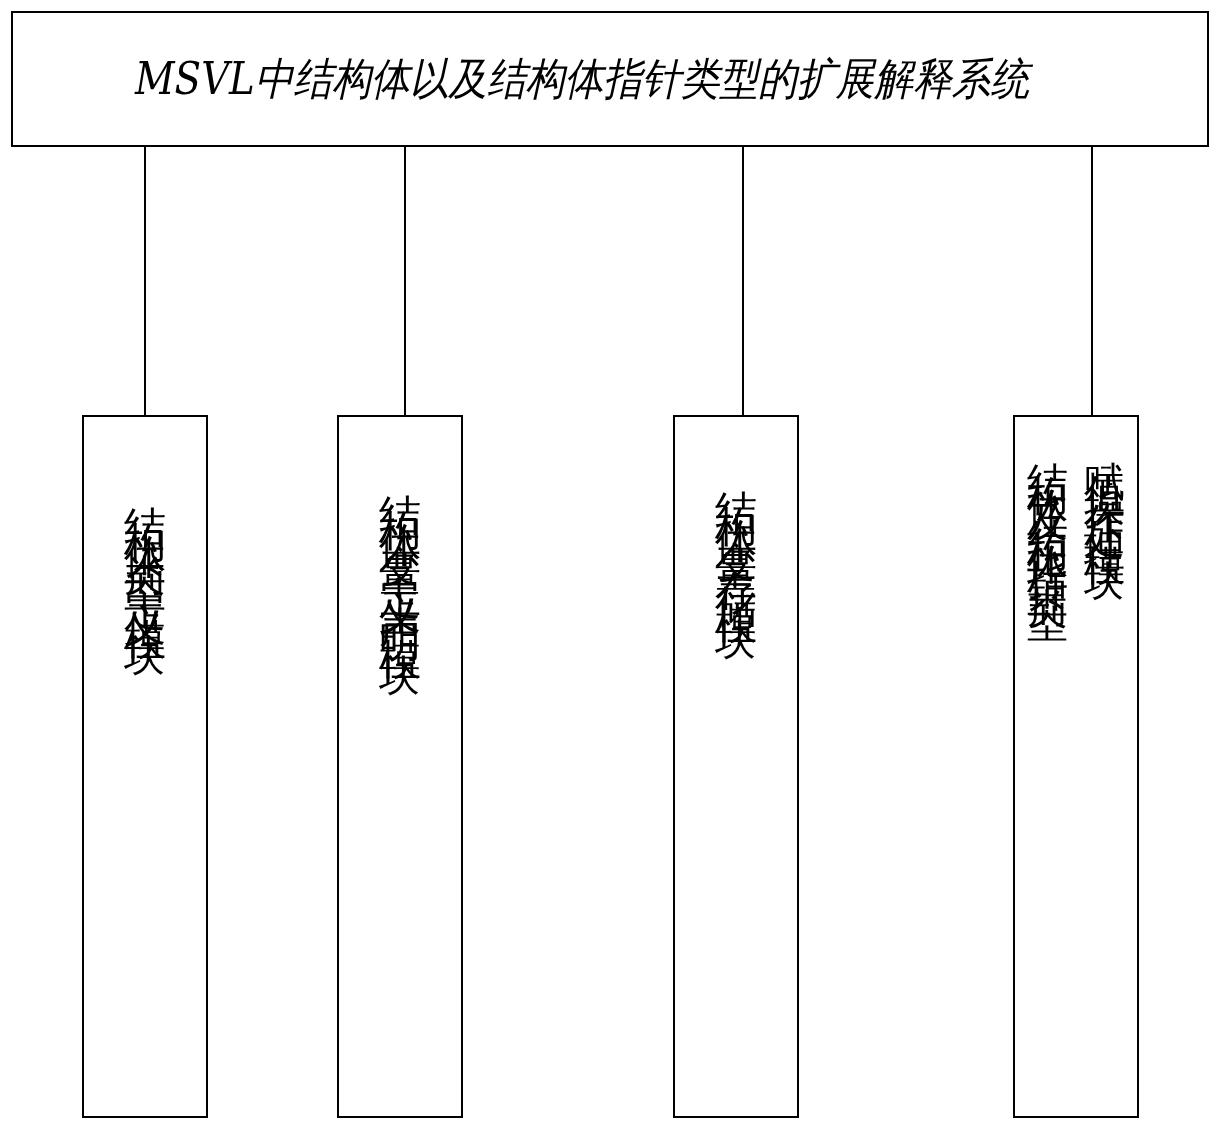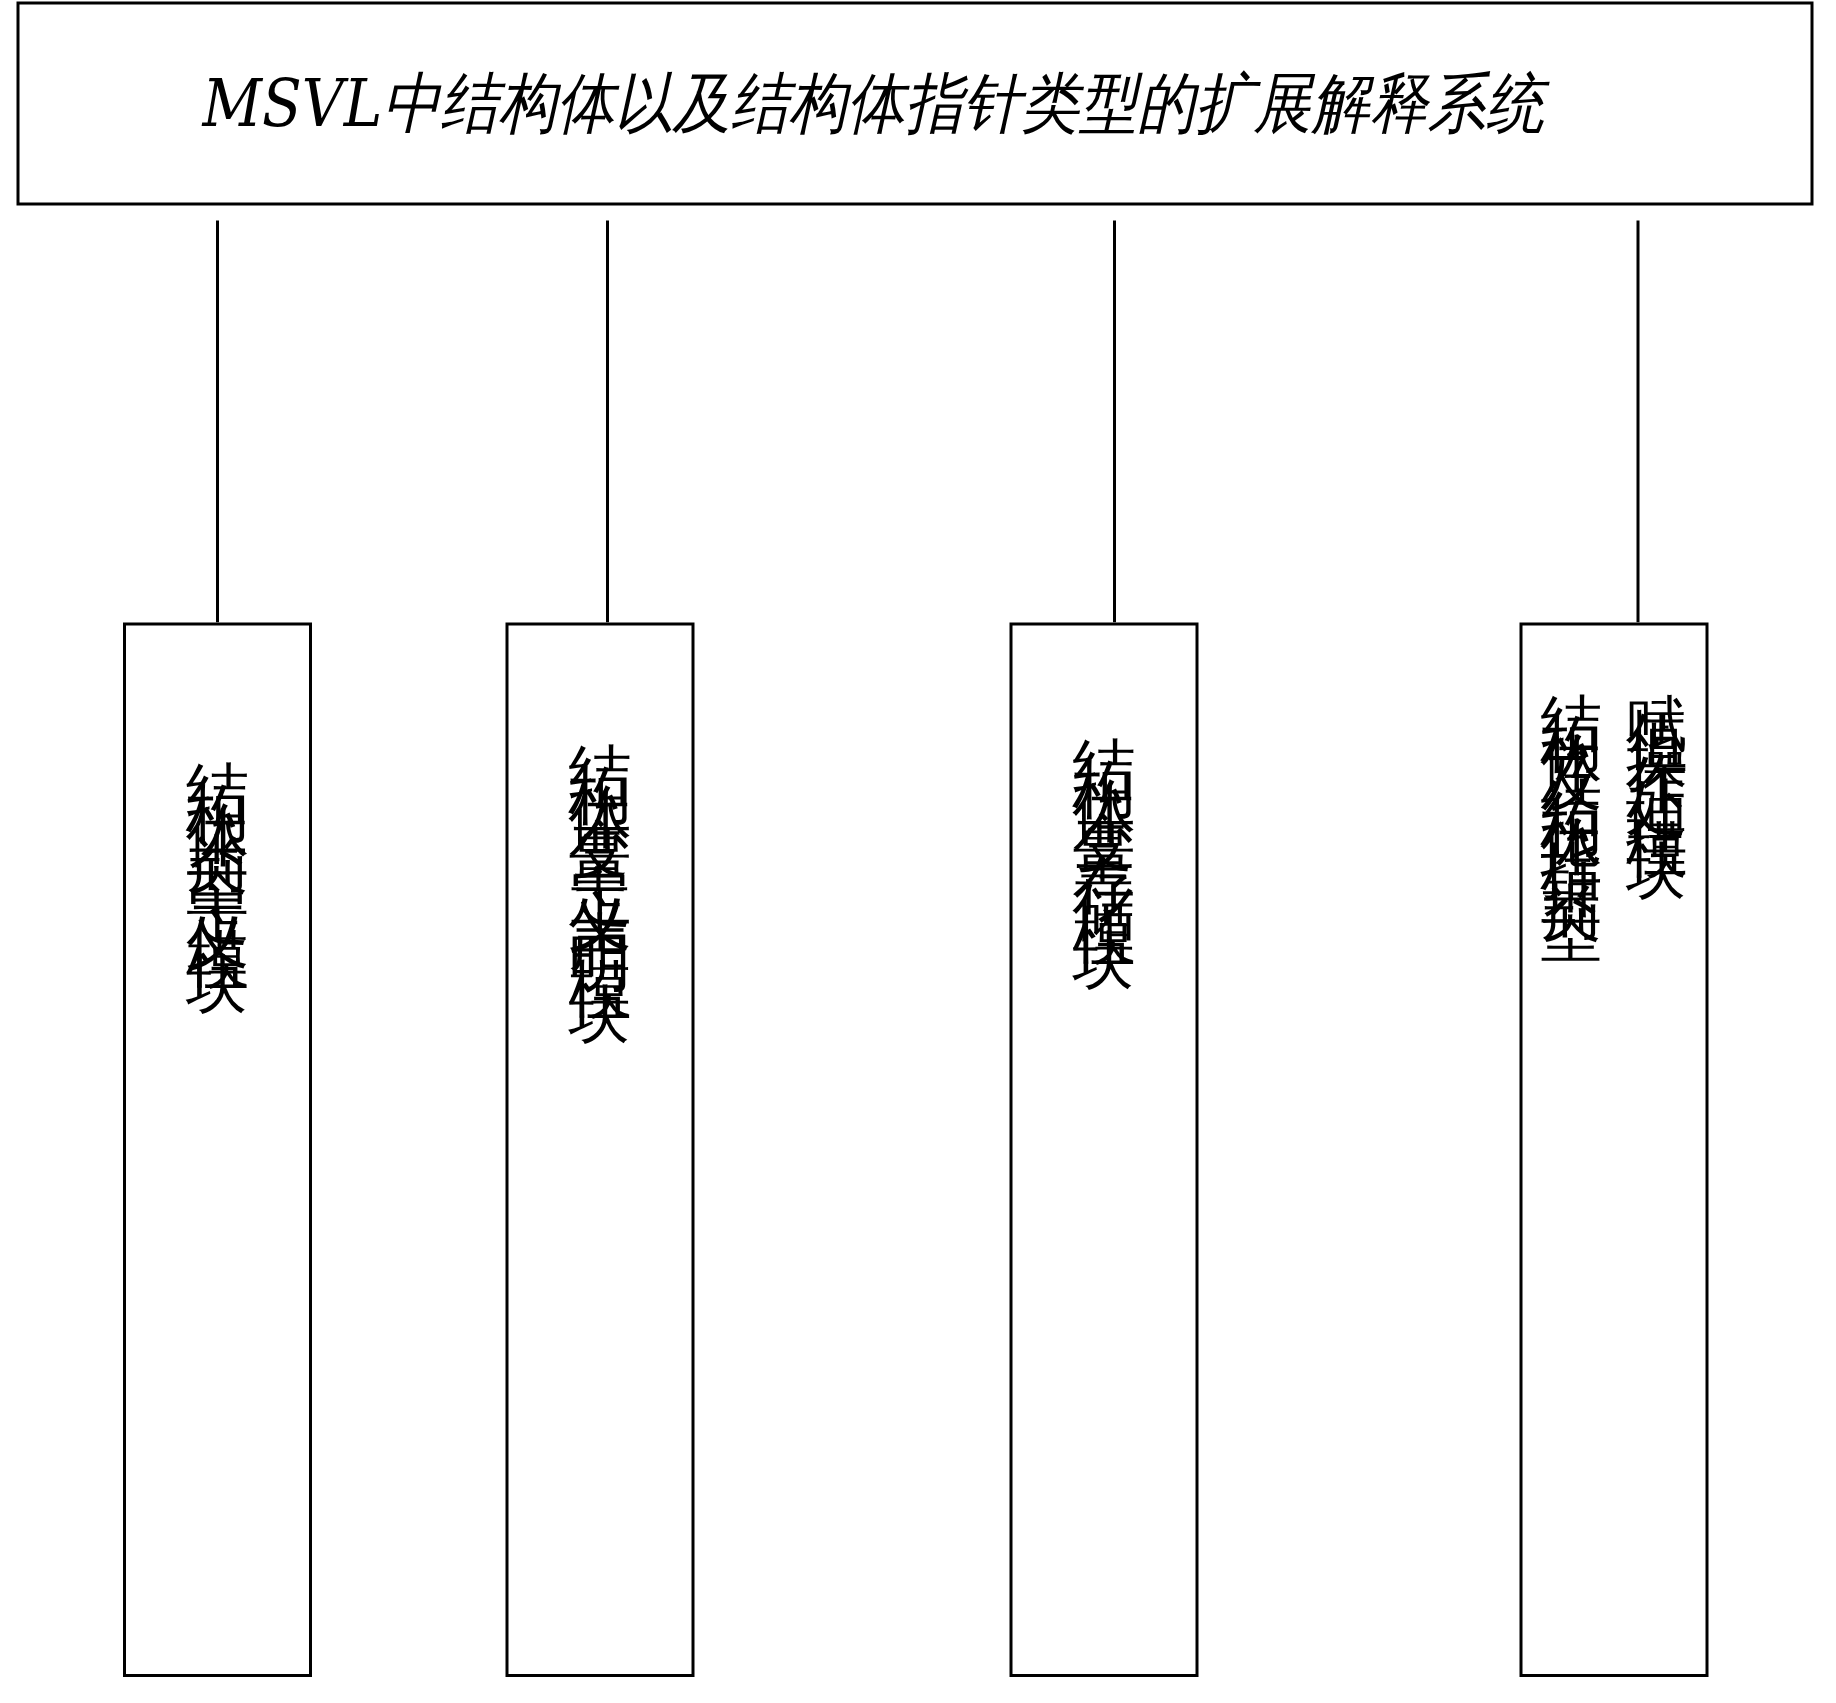--- a/index.html
+++ b/index.html
@@ -13,21 +13,21 @@
     height: 1135px;
     background: #ffffff;
     font-family: "DejaVu Serif", serif;
     overflow: hidden;
   }
 
   
   .title-box {
     position: absolute;
     left: 11px;
-    top: 1px;
+    top: 11px;
     width: 1198px;
     height: 136px;
     box-sizing: border-box;
     border: 2px solid #000;
     display: flex;
     align-items: center;
     justify-content: center;
     background: #ffffff;
   }
   .title-text {

